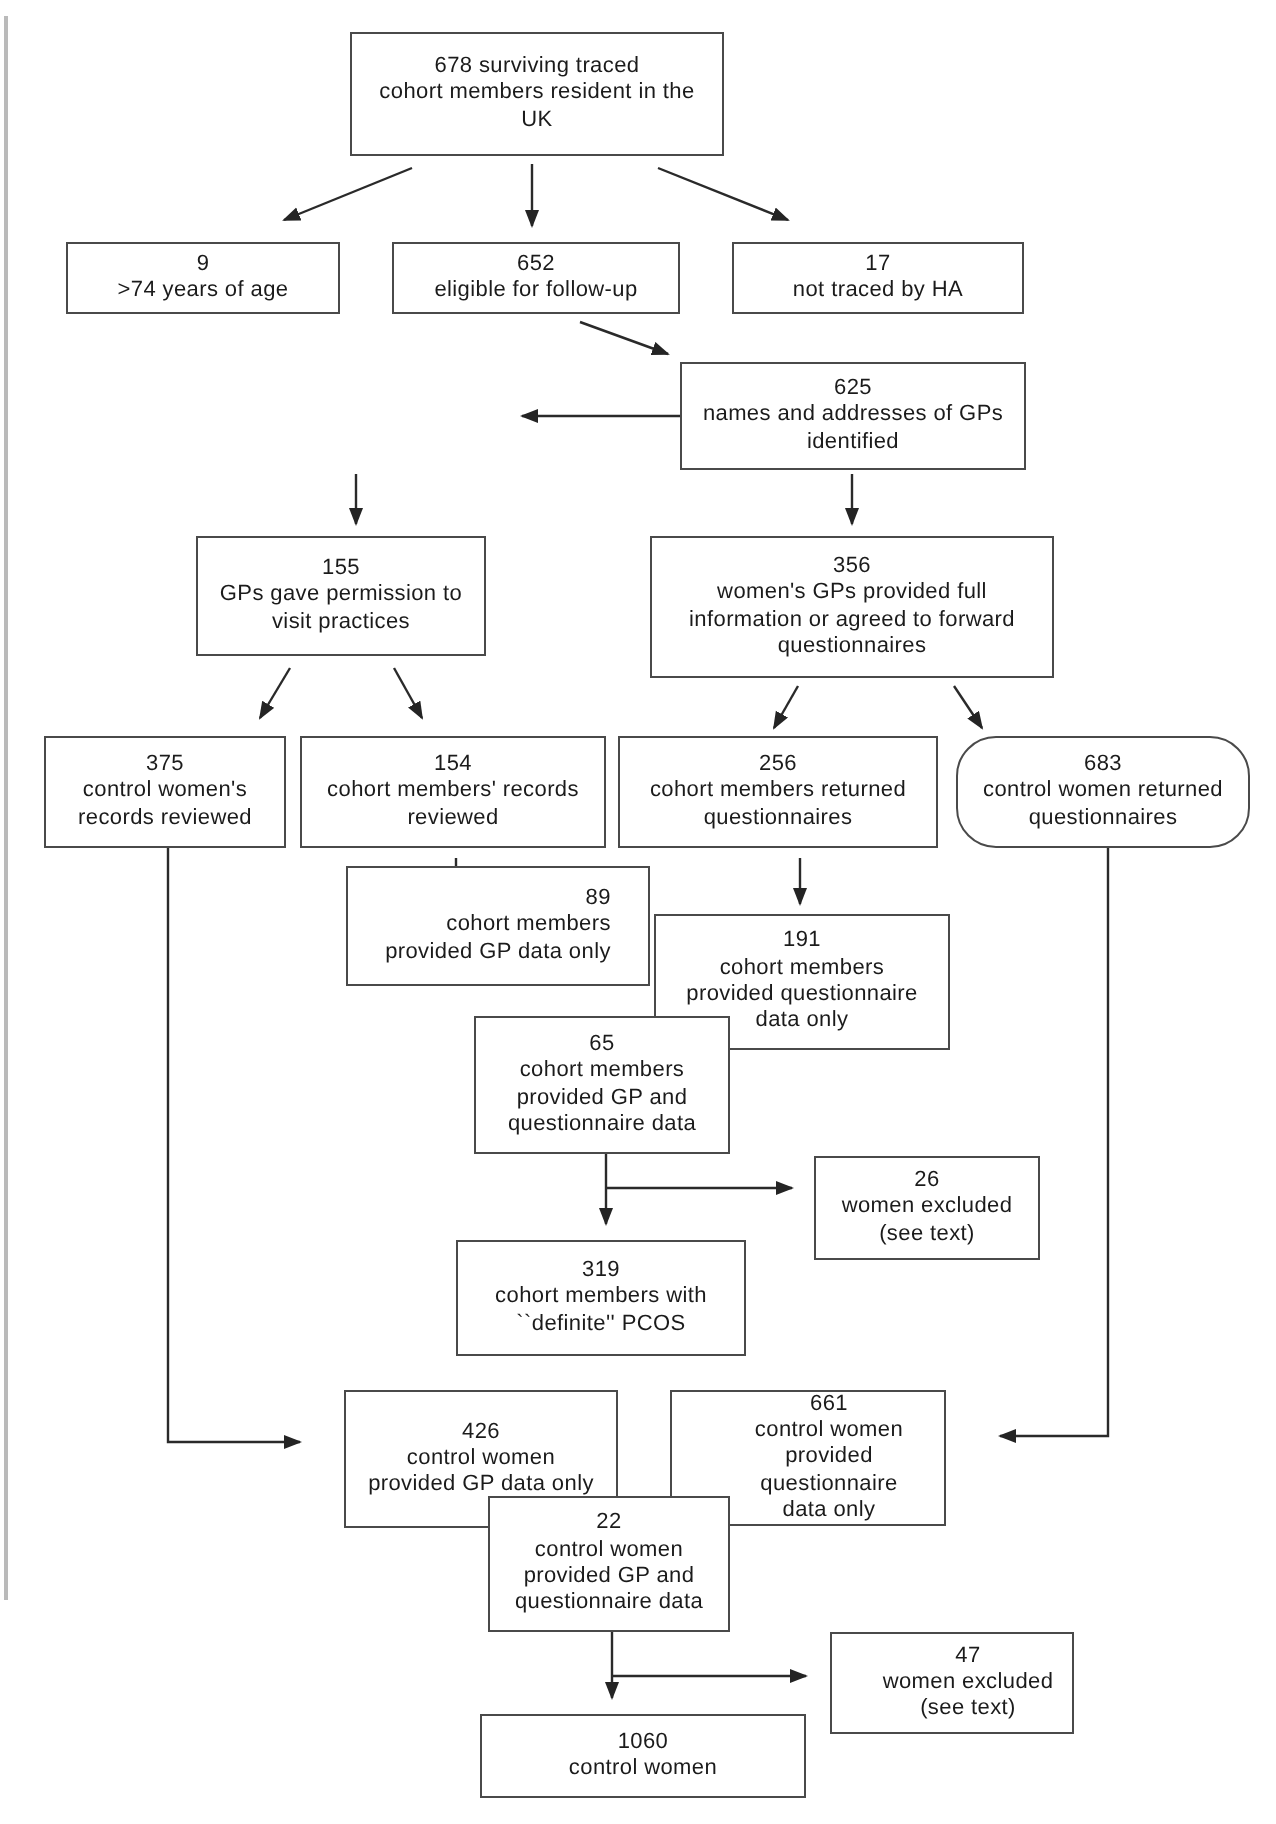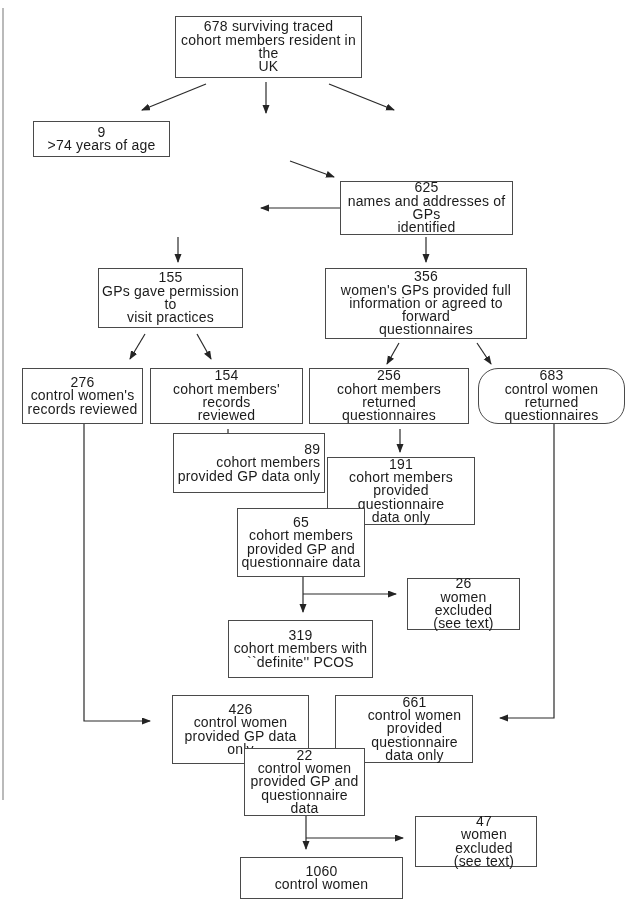--- a/index.html
+++ b/index.html
@@ -3,21 +3,21 @@
 <meta charset="utf-8">
 <style>
   html,body{margin:0;padding:0;background:#ffffff;}
   .canvas{
     position:relative;width:638px;height:912px;background:#ffffff;
     font-family:"Liberation Sans",sans-serif;overflow:hidden;
   }
   .box{
     position:absolute;box-sizing:border-box;background:#ffffff;
     border:1.4px solid #4a4a4a;color:#1b1b1b;
-    font-size:14px;line-height:13.3px;letter-spacing:0.2px;
+    font-size:11px;line-height:13.3px;letter-spacing:0.2px;
     text-align:center;white-space:pre-line;
     display:flex;align-items:center;justify-content:center;
     padding:2px 3px;
   }
   svg.wires{position:absolute;left:0;top:0;}
   .scan-line{position:absolute;left:2px;top:8px;width:1.5px;height:792px;background:#bababa;}
 </style>
 </head>
 <body>
 
@@ -52,31 +52,35 @@
       <line x1="306" y1="816" x2="306" y2="849" marker-end="url(#ah)"></line>
       <line x1="306" y1="838" x2="403" y2="838" marker-end="url(#ah)"></line>
     </g>
   </svg>
 
   <div class="box" style="left:175px;top:16px;width:187px;height:62px;">678 surviving traced
 cohort members resident in the
 UK</div>
   <div class="box" style="left:33px;top:121px;width:137px;height:36px;">9
 &gt;74 years of age</div>
+  <div class="box" style="left:196px;top:121px;width:144px;height:36px;">652
+eligible for follow-up</div>
+  <div class="box" style="left:366px;top:121px;width:146px;height:36px;">17
+not traced by HA</div>
   <div class="box" style="left:340px;top:181px;width:173px;height:54px;">625
 names and addresses of GPs
 identified</div>
   <div class="box" style="left:98px;top:268px;width:145px;height:60px;">155
 GPs gave permission to
 visit practices</div>
   <div class="box" style="left:325px;top:268px;width:202px;height:71px;">356
 women's GPs provided full
 information or agreed to forward
 questionnaires</div>
-  <div class="box" style="left:22px;top:368px;width:121px;height:56px;">276
+  <div class="box" style="left:22px;top:368px;width:121px;height:56px;">375
 control women's
 records reviewed</div>
   <div class="box" style="left:150px;top:368px;width:153px;height:56px;">154
 cohort members' records
 reviewed</div>
   <div class="box" style="left:309px;top:368px;width:160px;height:56px;">256
 cohort members returned
 questionnaires</div>
   <div class="box" style="left:478px;top:368px;width:147px;height:56px;border-radius:20px;">683
 control women returned

